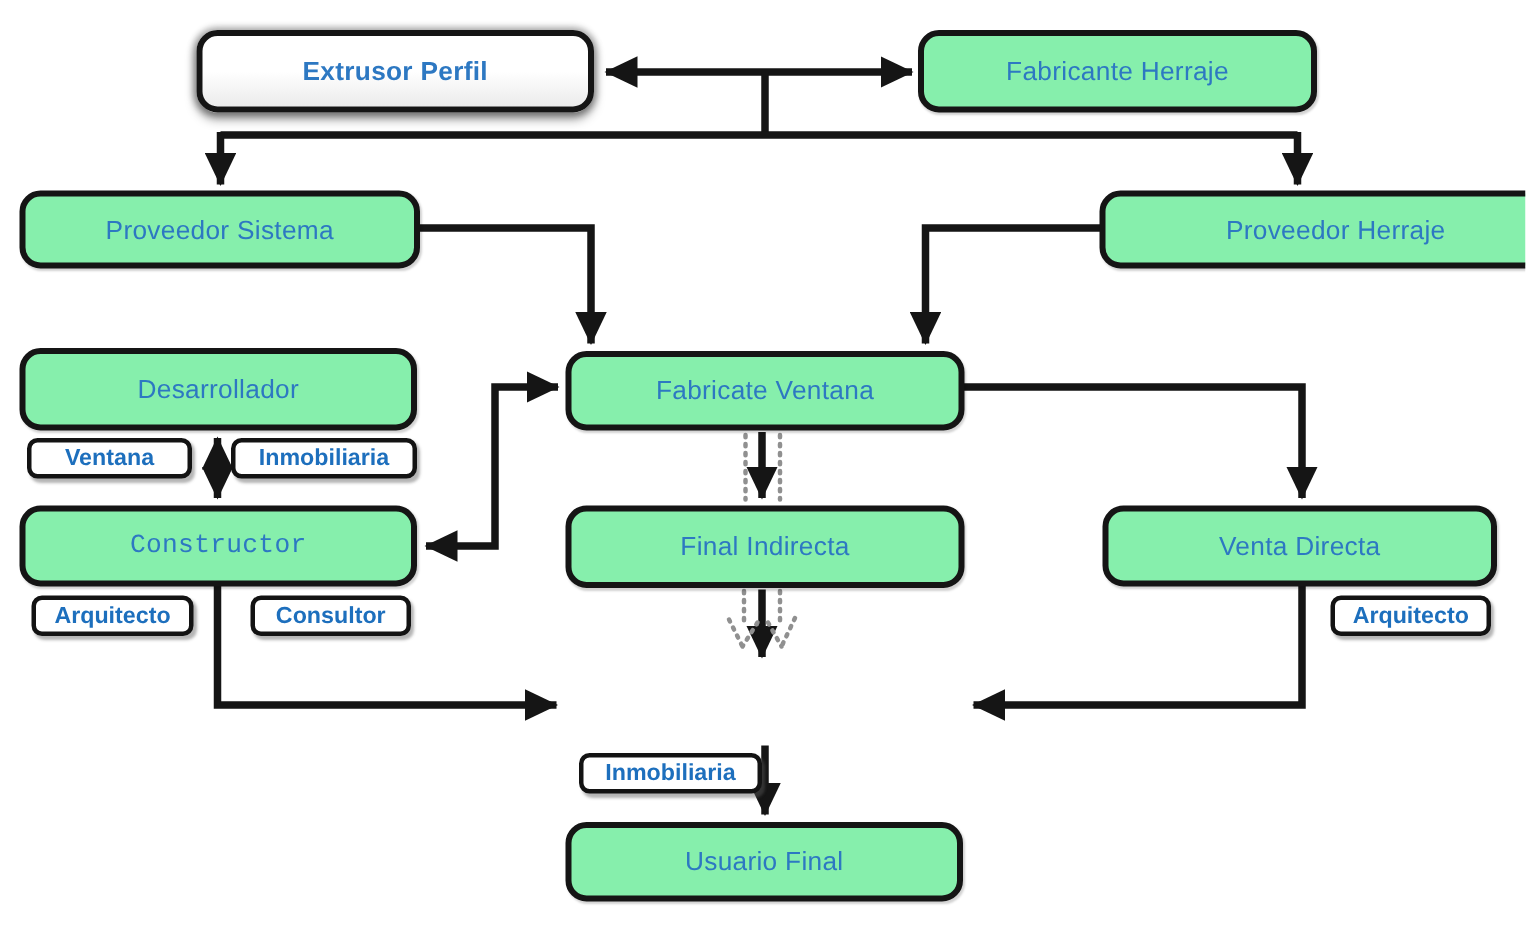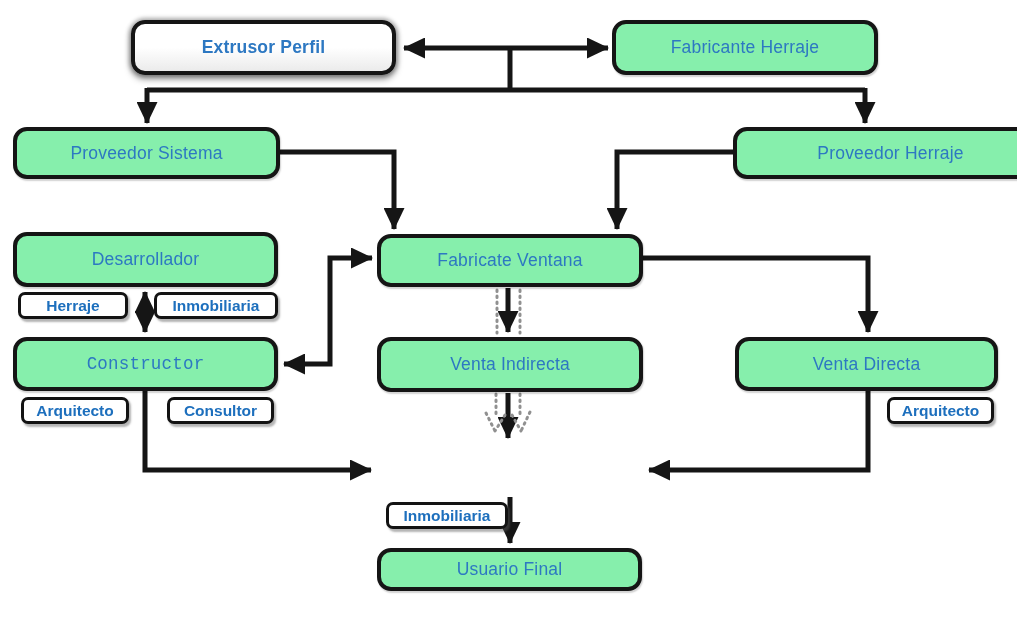--- a/index.html
+++ b/index.html
@@ -45,21 +45,21 @@
   .n-extrusor{left:131px;top:20px;width:265px;height:55px;}
   .n-fabricante{left:612px;top:20px;width:266px;height:55px;}
   .n-provsis{left:13px;top:127px;width:267px;height:52px;}
   .n-provher{left:733px;top:127px;width:315px;height:52px;}
   .n-desarrollador{left:13px;top:232px;width:265px;height:55px;}
   .n-fabventana{left:377px;top:234px;width:266px;height:53px;}
   .n-constructor{left:13px;top:337px;width:265px;height:54px;font-family:Liberation Mono, monospace;}
   .n-ventaind{left:377px;top:337px;width:266px;height:55px;}
   .n-ventadir{left:735px;top:337px;width:263px;height:54px;}
   .n-instalador{left:377px;top:443px;width:266px;height:53px;}
-  .n-usuario{left:377px;top:548px;width:265px;height:43px;}
+  .n-usuario{left:377px;top:548px;width:265px;height:53px;}
   
   .t-inversor{left:18px;top:292px;width:110px;height:27px;}
   .t-inmob-dev{left:154px;top:292px;width:124px;height:27px;}
   .t-arq-con{left:21px;top:397px;width:108px;height:27px;}
   .t-consultor{left:167px;top:397px;width:107px;height:27px;}
   .t-arq-dir{left:887px;top:397px;width:107px;height:27px;}
   .t-inmob-inst{left:386px;top:502px;width:122px;height:27px;}
   svg.wires{position:absolute;left:0;top:0;z-index:1;}
 </style>
 </head>
@@ -128,31 +128,31 @@
   <div class="node n-desarrollador">
     <span>Desarrollador</span>
   </div>
   <div class="node n-fabventana">
     <span>Fabricate Ventana</span>
   </div>
   <div class="node n-constructor">
     <span>Constructor</span>
   </div>
   <div class="node n-ventaind">
-    <span>Venta Indirecta</span>
+    <span>Final Indirecta</span>
   </div>
   <div class="node n-ventadir">
     <span>Venta Directa</span>
   </div>
   <div class="node n-usuario">
     <span>Usuario Final</span>
   </div>
 
   <div class="tag t-inversor">
-    <span>Herraje</span>
+    <span>Ventana</span>
   </div>
   <div class="tag t-inmob-dev">
     <span>Inmobiliaria</span>
   </div>
   <div class="tag t-arq-con">
     <span>Arquitecto</span>
   </div>
   <div class="tag t-consultor">
     <span>Consultor</span>
   </div>

